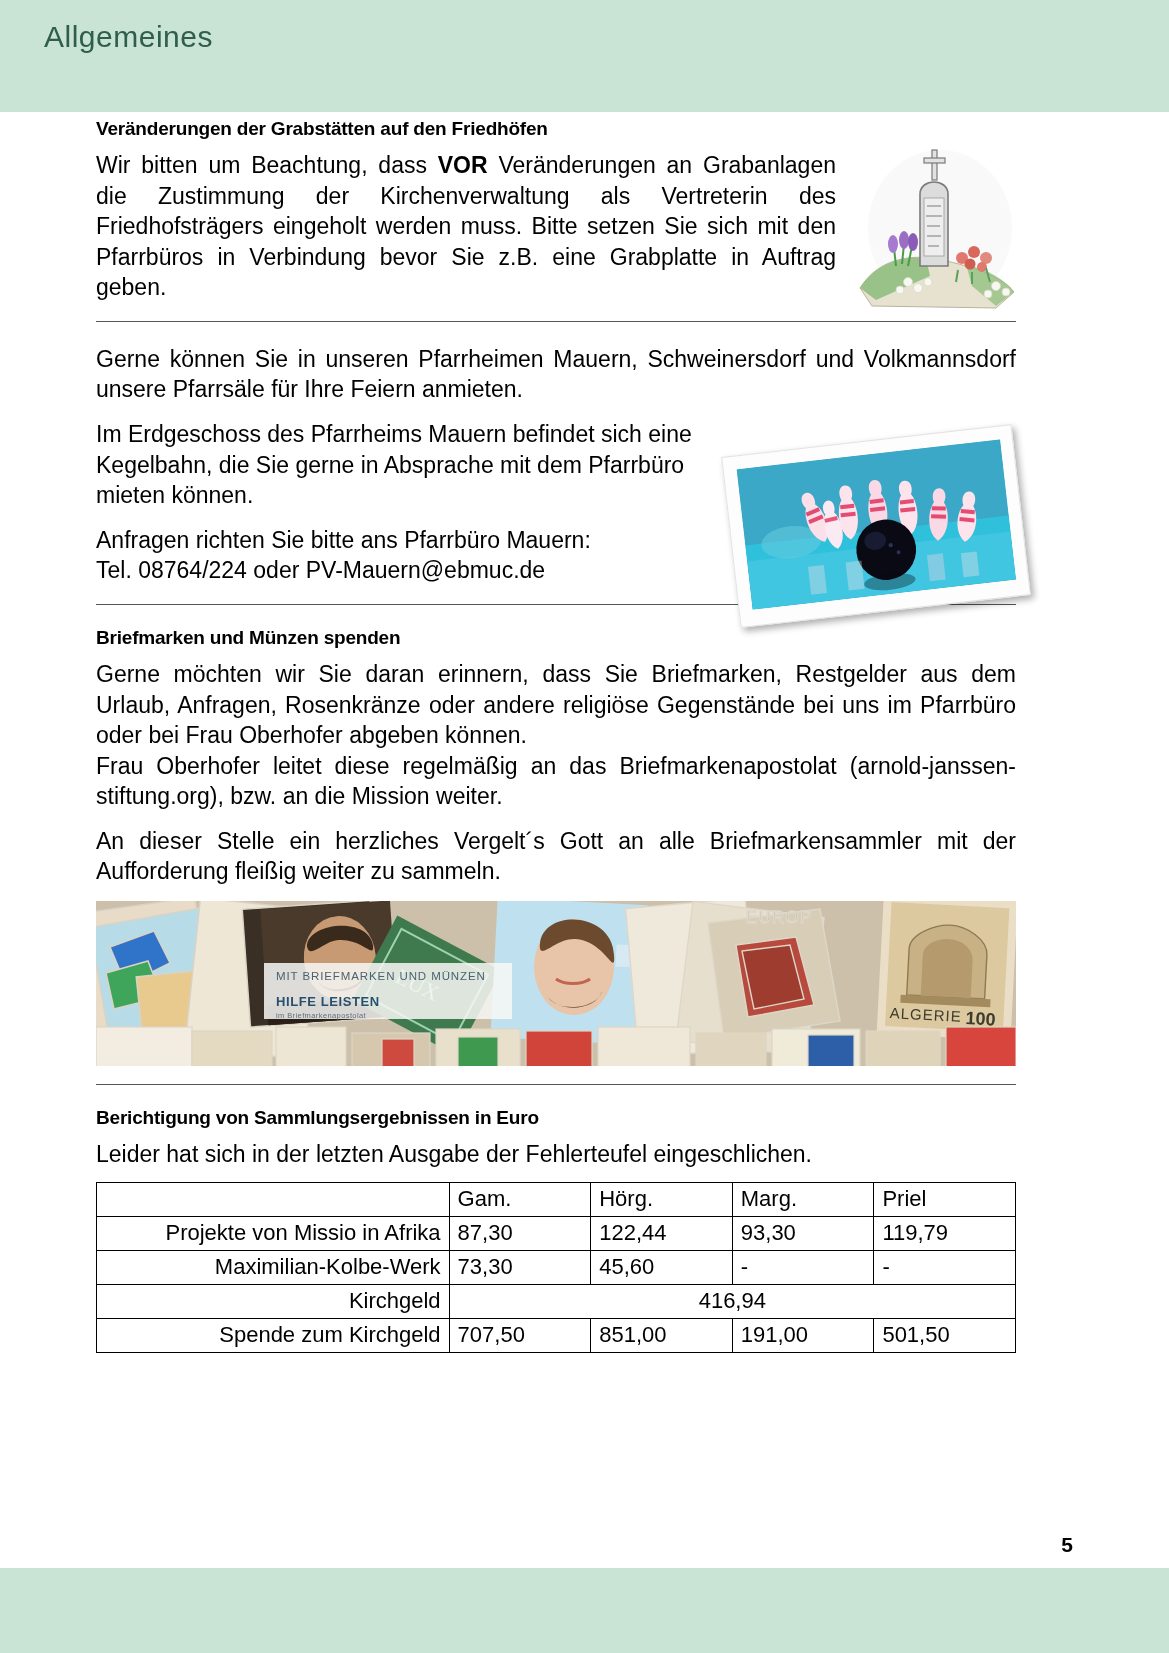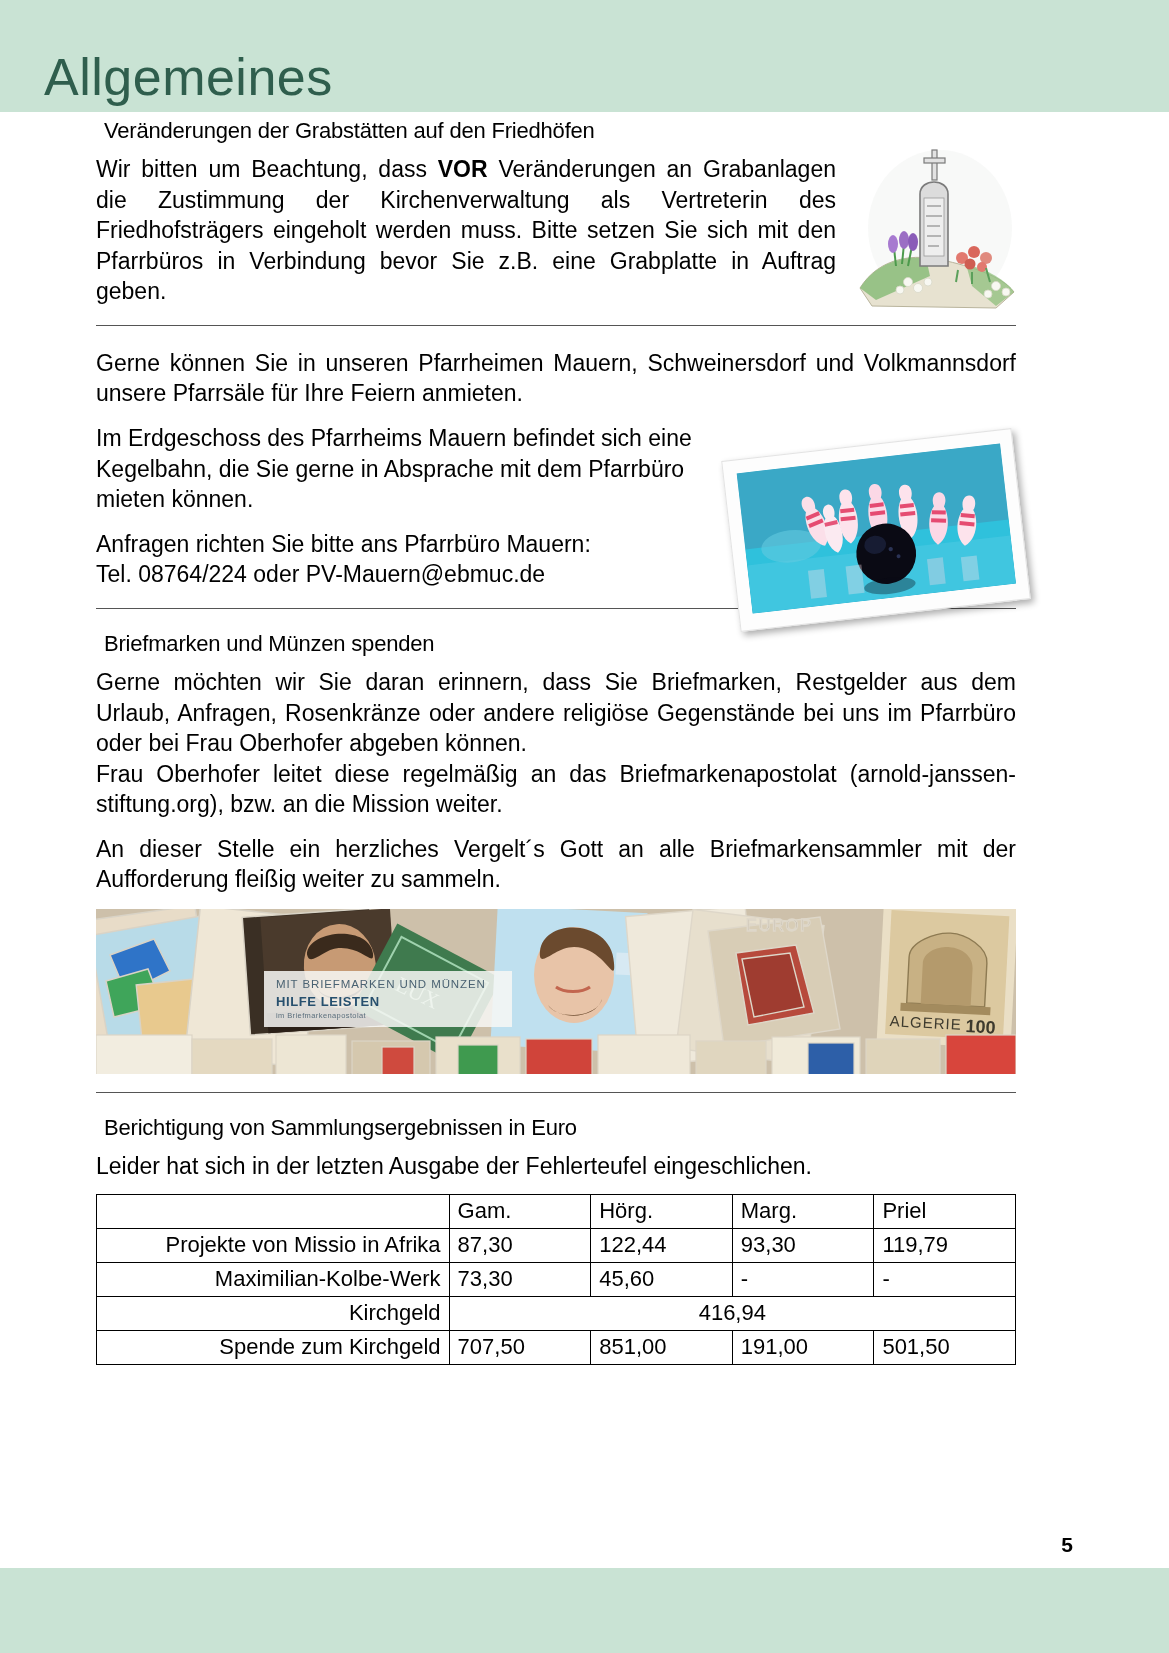--- a/index.html
+++ b/index.html
@@ -12,39 +12,38 @@
     position:relative;
     overflow:hidden;
   }
   
   .header-band{
     position:absolute;left:0;top:0;width:1169px;height:112px;
     background:#c9e3d4;
   }
   .header-title{
     position:absolute;left:44px;top:20px;
-    font-size:52px;color:#2f5e4d;letter-spacing:0.5px;
+    font-size:30px;color:#2f5e4d;letter-spacing:0.5px;
     font-weight:400;
-    margin-top:27px;
   }
   
   .footer-band{
     position:absolute;left:0;bottom:0;width:1169px;height:85px;
     background:#c9e3d4;
   }
   .page-number{
     position:absolute;right:96px;bottom:96px;
     font-size:21px;font-weight:700;color:#000;
   }
   
   .content{
     position:absolute;left:96px;top:118px;width:920px;
   }
   h2.sec-title{
-    font-size:22px;font-weight:400;margin:0 0 10px 8px;
+    font-size:19px;font-weight:700;margin:0 0 10px 0;
     letter-spacing:-0.2px;
   }
   p.body{
     font-size:23px;line-height:1.33;margin:0 0 0 0;
     text-align:justify;
   }
   p.body.left{text-align:left;}
   .gap-sm{height:14px;}
   .gap-md{height:22px;}
   .rule{
@@ -80,21 +79,21 @@
   .stamps{
     position:relative;width:920px;height:165px;margin-top:14px;
     overflow:hidden;background:#cfc2ad;
   }
   .stamps .cap{
     position:absolute;left:168px;top:62px;width:248px;height:56px;
     background:rgba(247,247,245,.86);
     padding:7px 10px 0 12px;box-sizing:border-box;
   }
   .cap .l1{font-size:11.5px;color:#4a6272;letter-spacing:.9px;}
-  .cap .l2{font-size:13px;color:#27506e;font-weight:700;letter-spacing:.6px;margin-top:4px;}
+  .cap .l2{font-size:13px;color:#27506e;font-weight:700;letter-spacing:.6px;margin-top:12px;}
   .cap .l3{font-size:7.5px;color:#5b6f7d;letter-spacing:.4px;margin-top:2px;}
   
   table.results{
     border-collapse:collapse;width:920px;margin-top:12px;
     font-size:22px;
   }
   table.results td{
     border:1.4px solid #000;
     padding:1px 8px;height:31px;
     white-space:nowrap;

